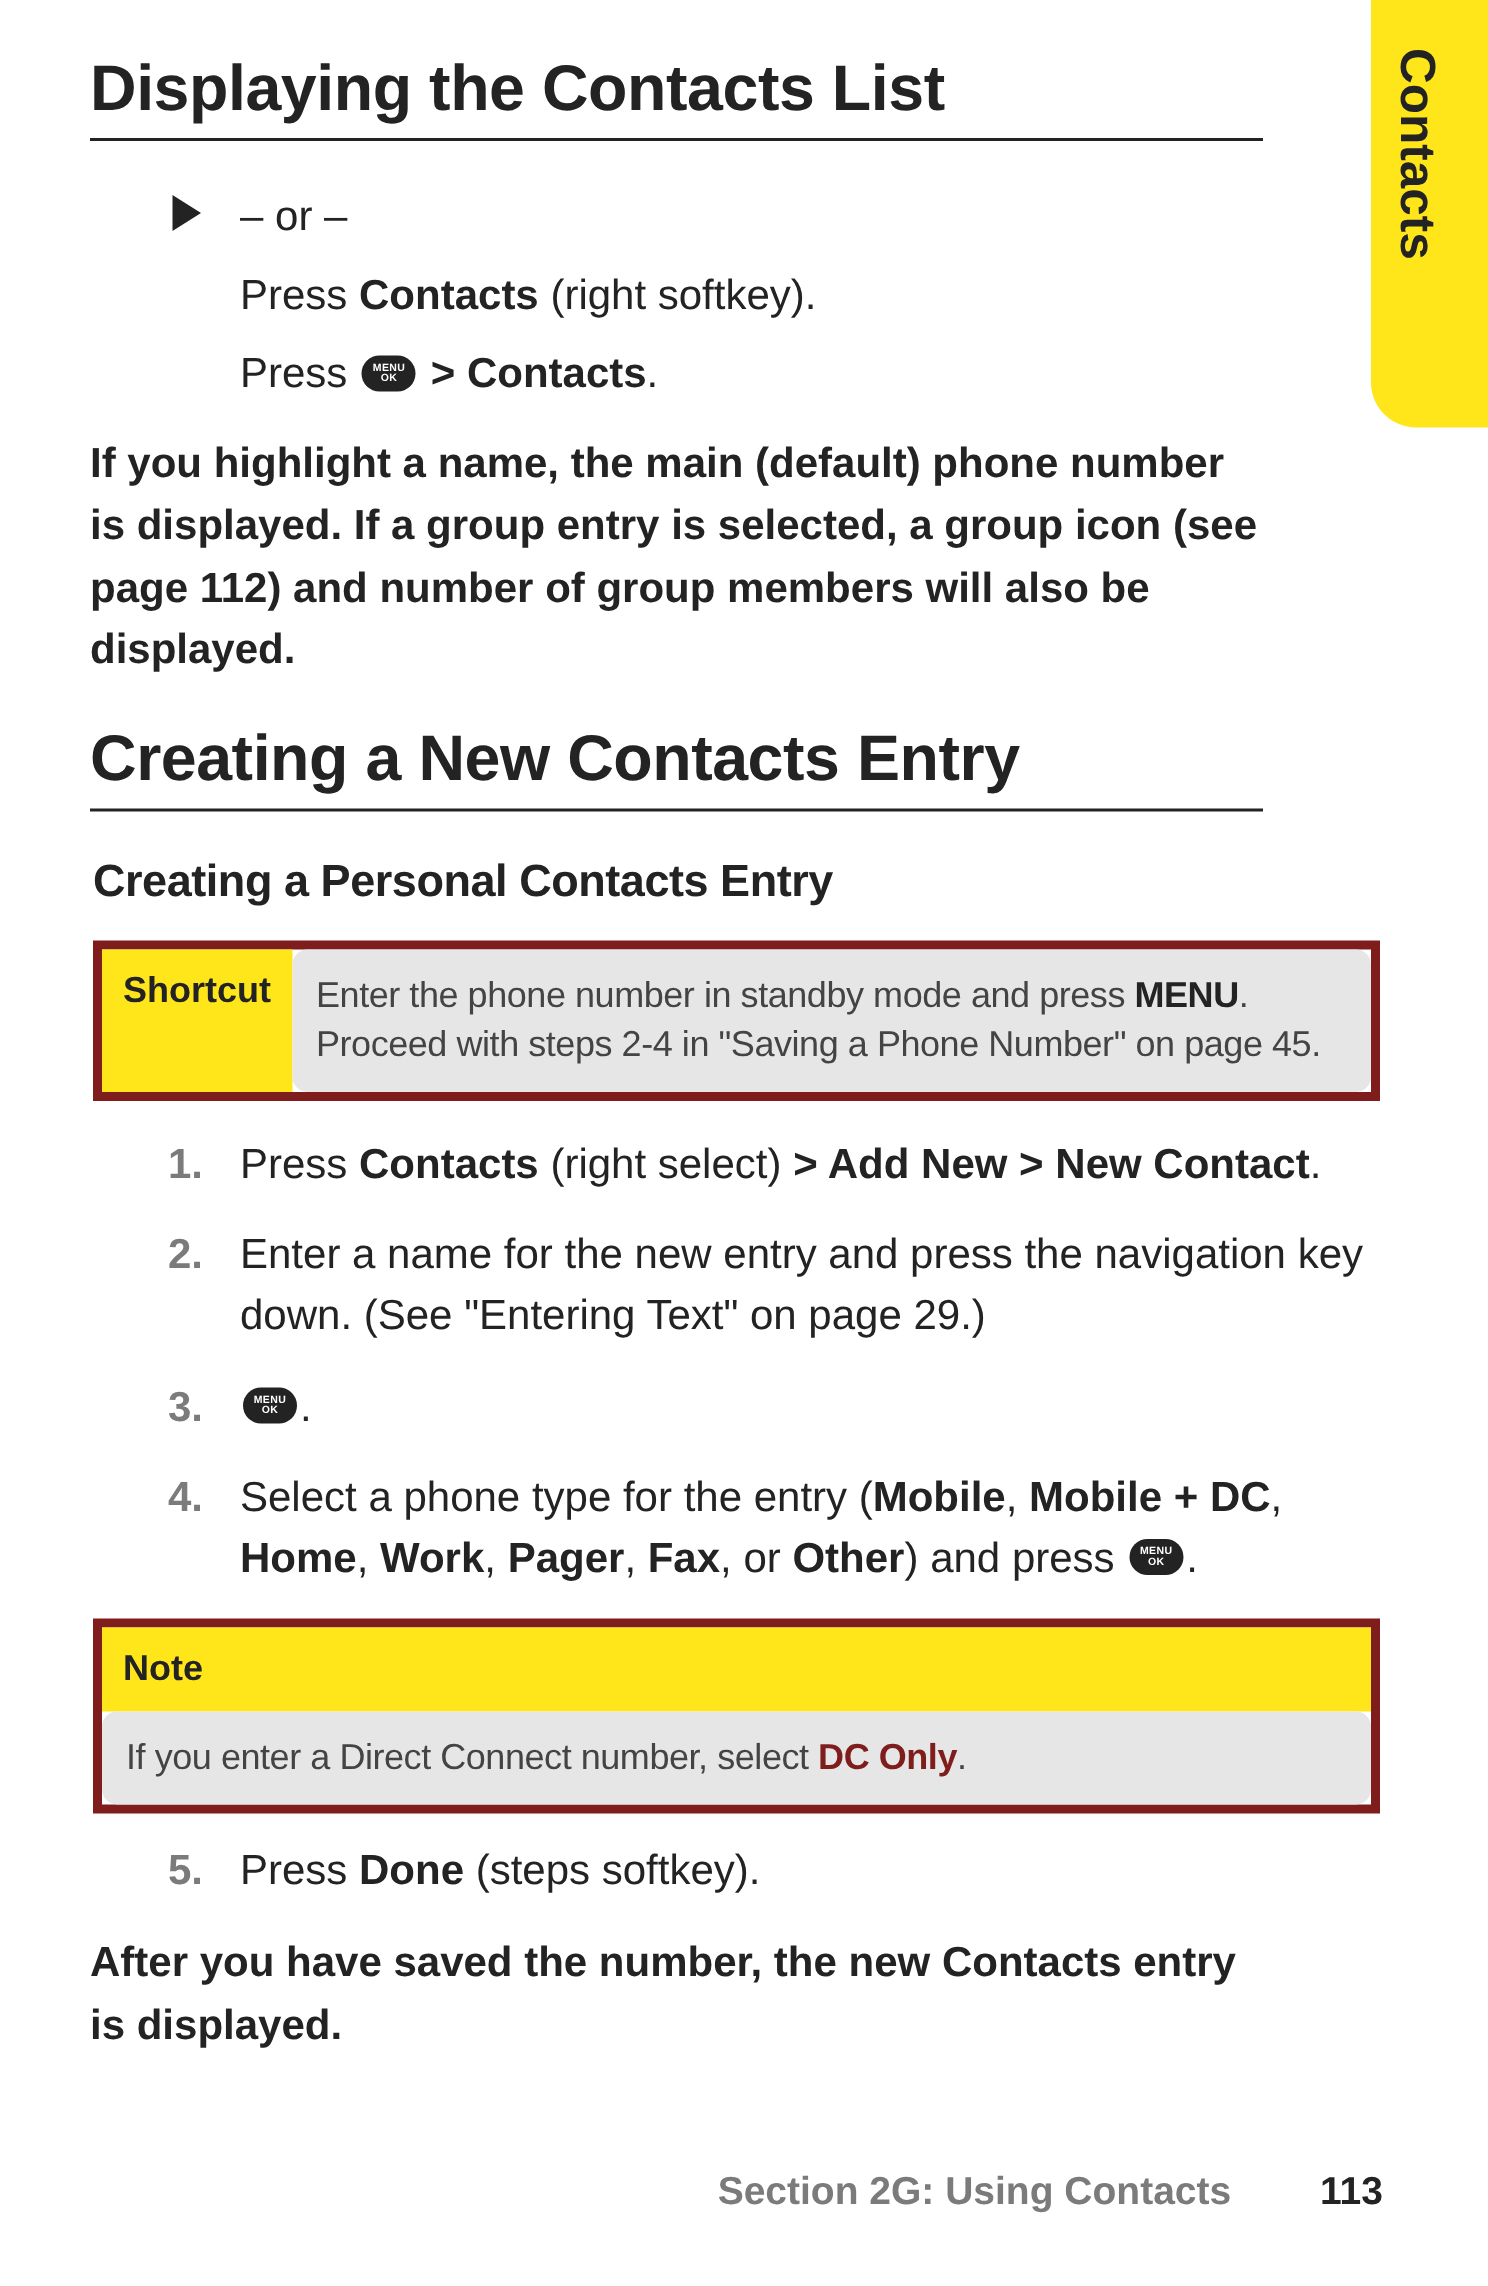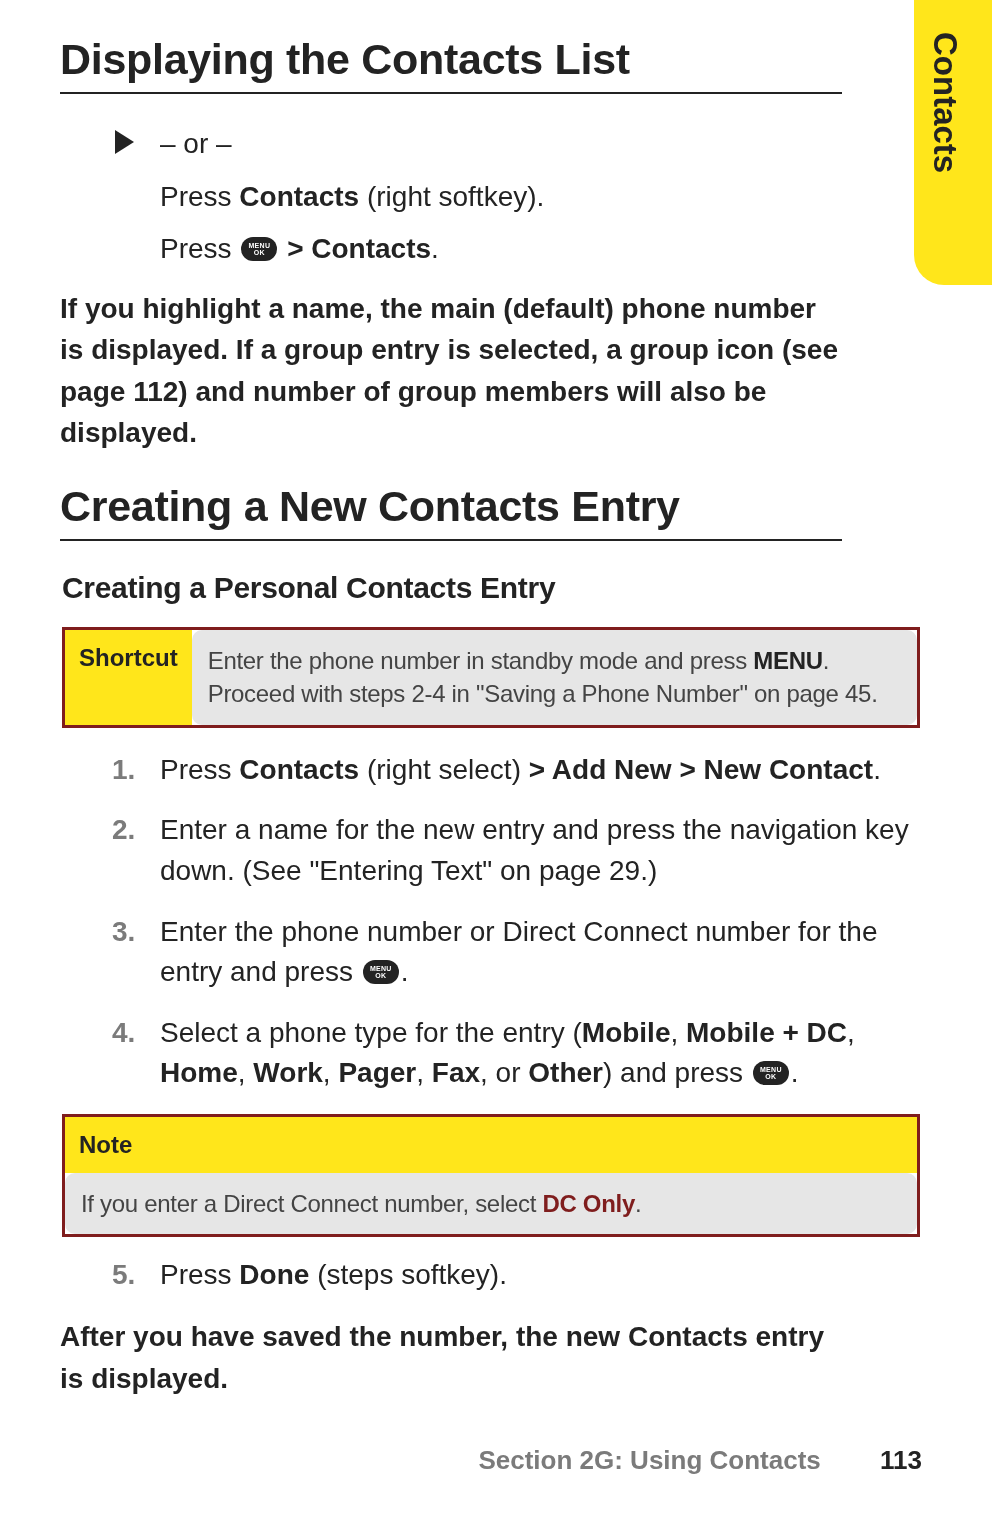--- a/index.html
+++ b/index.html
@@ -98,21 +98,21 @@
   .body-para {
     font-size: 28px;
     line-height: 1.48;
     margin: 18px 0 28px 0;
     margin-right: 80px;
     font-weight: bold;
   }
 
   .callout {
     display: flex;
-    border: 3px solid #7f1d1d;
+    border: 6px solid #7f1d1d;
     margin: 22px 2px 22px 2px;
   }
   .callout .label {
     background: #ffe61b;
     font-weight: 700;
     font-size: 24px;
     padding: 14px 14px;
     display: flex;
     align-items: flex-start;
     min-width: 125px;
@@ -207,21 +207,21 @@
     <span>Enter the phone number in standby mode and press </span><span class="bold" style="color:#232323">MENU</span><span>. Proceed with steps 2-4 in "Saving a Phone Number" on page 45.</span>
   </div>
 </div>
 
 <ol class="steps">
   <li>
     <span>Press </span><span class="bold">Contacts</span><span> (right select) </span><span class="bold">&gt; Add New &gt; New Contact</span><span>.</span>
   </li>
   <li>Enter a name for the new entry and press the navigation key down. (See "Entering Text" on page 29.)</li>
   <li>
-    <span>Enter the phone number or Direct Connect number for the entry and press </span><span class="menu-icon">
+    <span class="menu-icon">
         <span><span>MENU</span><br><span>OK</span></span>
       </span><span>.</span>
   </li>
   <li>
     <span>Select a phone type for the entry (</span><span class="bold">Mobile</span><span>, </span><span class="bold">Mobile + DC</span><span>, </span><span class="bold">Home</span><span>, </span><span class="bold">Work</span><span>, </span><span class="bold">Pager</span><span>, </span><span class="bold">Fax</span><span>, or </span><span class="bold">Other</span><span>) and press </span><span class="menu-icon">
         <span><span>MENU</span><br><span>OK</span></span>
       </span><span>.</span>
   </li>
 </ol>
 

